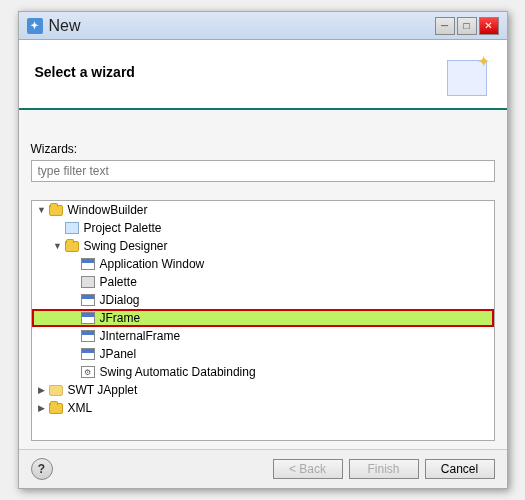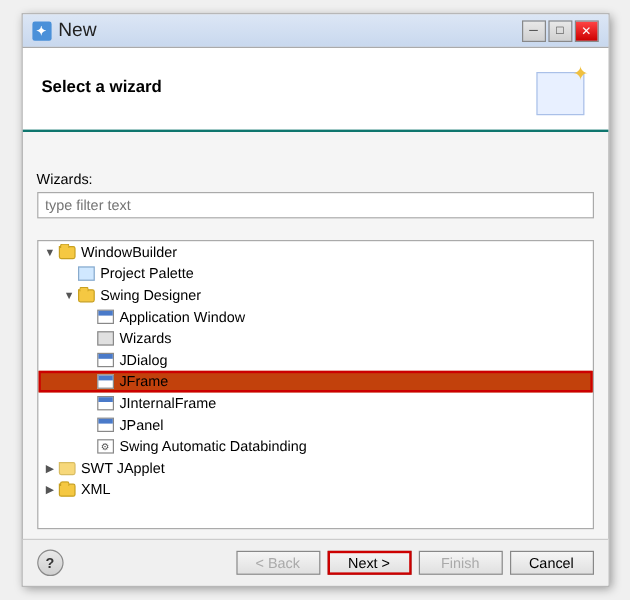--- a/index.html
+++ b/index.html
@@ -141,21 +141,21 @@
       position: relative;
     }
     .tree-item {
       display: flex;
       align-items: center;
       padding: 1px 0;
       cursor: pointer;
       user-select: none;
       white-space: nowrap;
     }
-    .tree-item.selected { background: #c2410c; }
+    .tree-item.selected { background: #bef264; }
     .tree-item.highlighted {
       outline: 2px solid #cc0000;
       outline-offset: -2px;
     }
     .indent1 { padding-left: 4px; }
     .indent2 { padding-left: 20px; }
     .indent3 { padding-left: 36px; }
     .tree-arrow {
       width: 12px;
       height: 12px;
@@ -356,21 +356,21 @@
             <div class="window-icon"></div>
           </span>
         <span class="tree-label">Application Window</span>
       </div>
 
       <div class="tree-item indent3">
         <span class="tree-arrow" style="visibility:hidden">▶</span>
         <span class="tree-icon">
             <div class="generic-icon"></div>
           </span>
-        <span class="tree-label">Wizards</span>
+        <span class="tree-label">Palette</span>
       </div>
 
       <div class="tree-item indent3">
         <span class="tree-arrow" style="visibility:hidden">▶</span>
         <span class="tree-icon">
             <div class="window-icon"></div>
           </span>
         <span class="tree-label">JDialog</span>
       </div>
 
@@ -423,18 +423,17 @@
       </div>
     </div>
   </div>
 
   <div class="footer">
     <div class="footer-left">
       <div class="help-btn">?</div>
     </div>
     <div class="footer-buttons">
       <button class="btn" disabled="">&lt; Back</button>
-      <button class="btn next-btn">Next &gt;</button>
       <button class="btn" disabled="">Finish</button>
       <button class="btn">Cancel</button>
     </div>
   </div>
 </div>
 
 </body></html>

